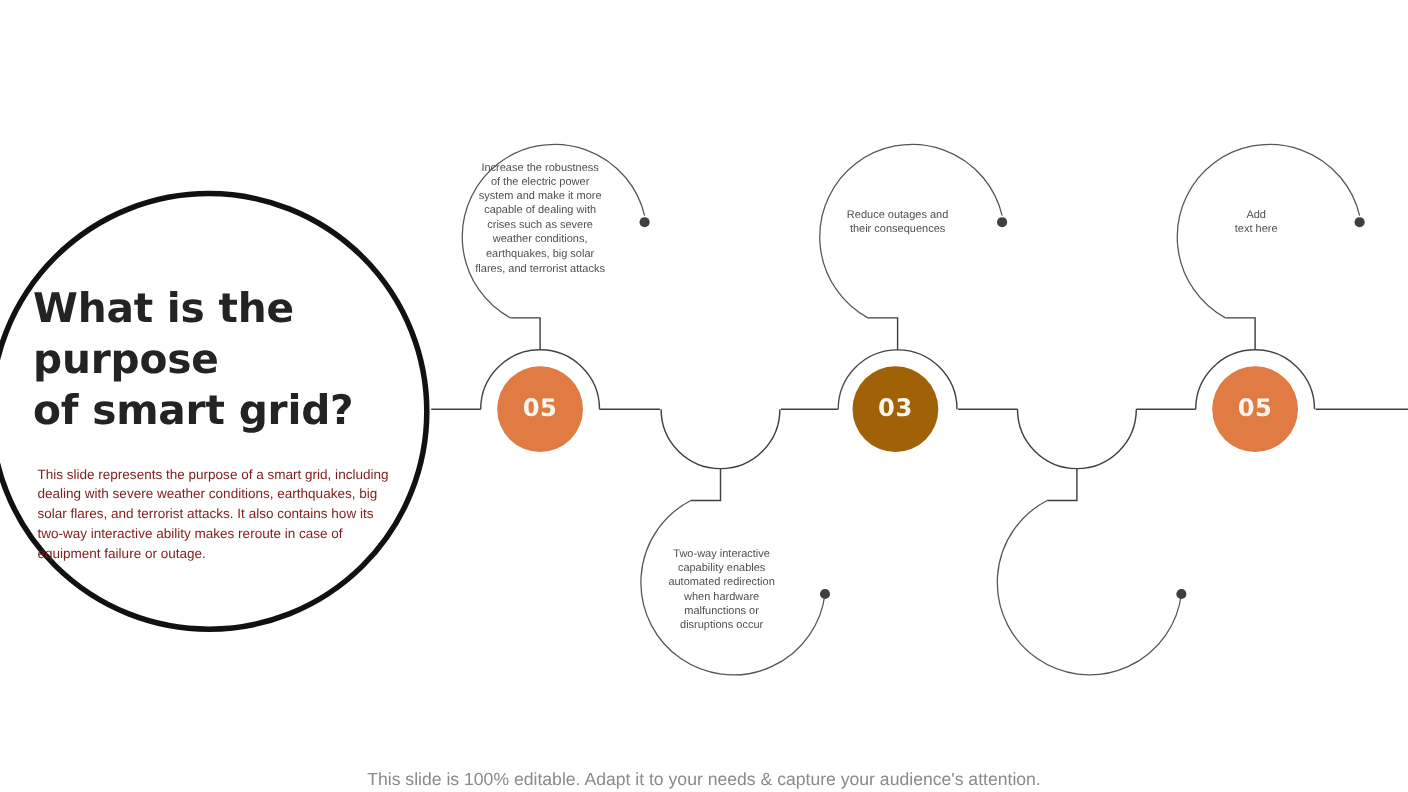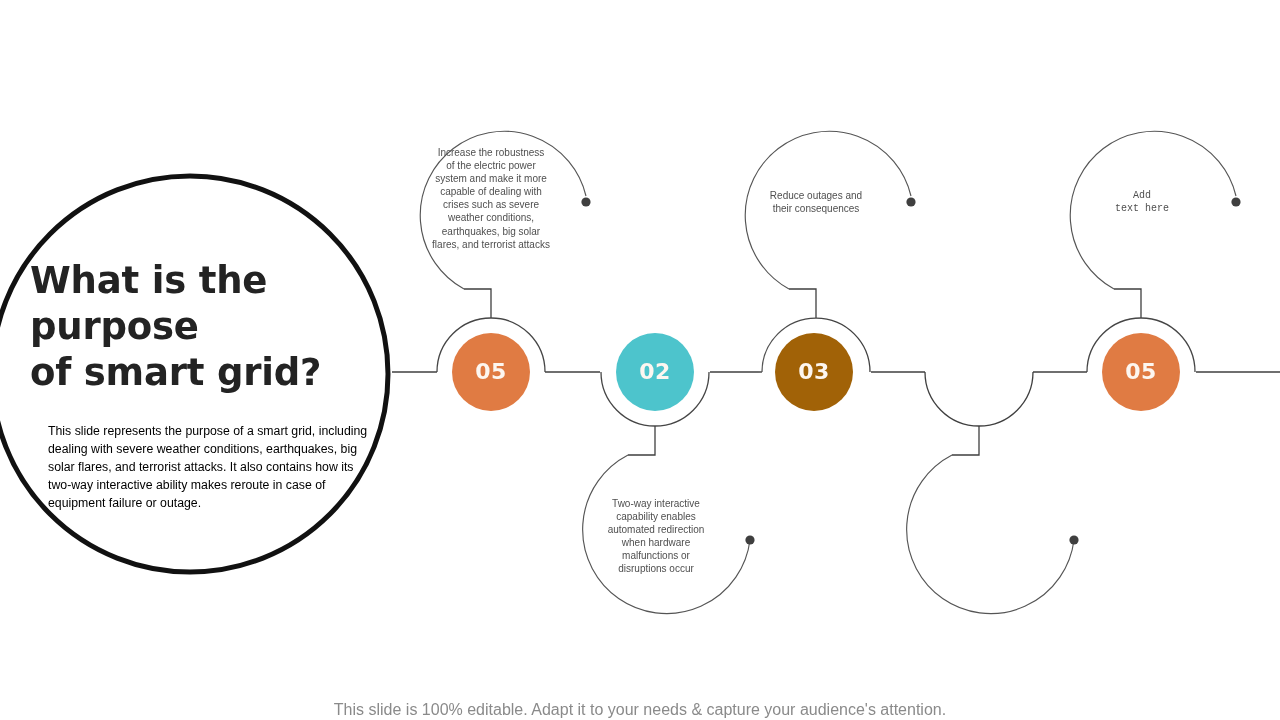--- a/index.html
+++ b/index.html
@@ -35,22 +35,22 @@
     line-height: 1.24;
     font-weight: bold;
     color: #232323;
     letter-spacing: -0.2px;
     margin: 0 0 26px 0;
     white-space: pre-line;
   }
   #page-description {
     font-size: 12.3px;
     line-height: 1.48;
-    color: #000000;
-    margin: 18px;
+    color: #7f1d1d;
+    margin: 4px;
     width: 320px;
   }
 
   
   #graphics {
     position: absolute;
     left: 0;
     top: 0;
     width: 1280px;
     height: 720px;
@@ -161,23 +161,20 @@
 
   <div id="left-panel">
     <h1 id="page-title">What is the purpose
 of smart grid?</h1>
     <p id="page-description">This slide represents the purpose of a smart grid, including dealing with severe weather conditions, earthquakes, big solar flares, and terrorist attacks. It also contains how its two-way interactive ability makes reroute in case of equipment failure or outage.</p>
   </div>
 
   <div class="step-node" style="left:452px; top:333px; background:#E07B43;">
     <span class="step-number">05</span>
   </div>
-  <div class="step-node" style="left:616px; top:333px; background:#4DC4CC;">
-    <span class="step-number">02</span>
-  </div>
   <div class="step-node" style="left:775px; top:333px; background:#a16207;">
     <span class="step-number">03</span>
   </div>
   <div class="step-node" style="left:1102px; top:333px; background:#E07B43;">
     <span class="step-number">05</span>
   </div>
 
   <div class="callout-text" style="left:407px; top:146px; width:168px;">Increase the robustness
 of the electric power
 system and make it more
@@ -191,18 +188,18 @@
 capability enables
 automated  redirection
 when  hardware
 malfunctions  or
 disruptions  occur</div>
 
   <div class="callout-text" style="left:732px; top:189px; width:168px;">Reduce  outages  and
 their consequences</div>
 
 
-  <div class="callout-text" style="left:1058px; top:189px; width:168px;font-family:Liberation Mono, monospace;">Add
+  <div class="callout-text" style="left:1058px; top:189px; width:168px;">Add
 text here</div>
 
   <div id="footer-note">This slide is 100% editable. Adapt it to your needs &amp; capture your audience's attention.</div>
 
 </div>
 
 </body></html>

